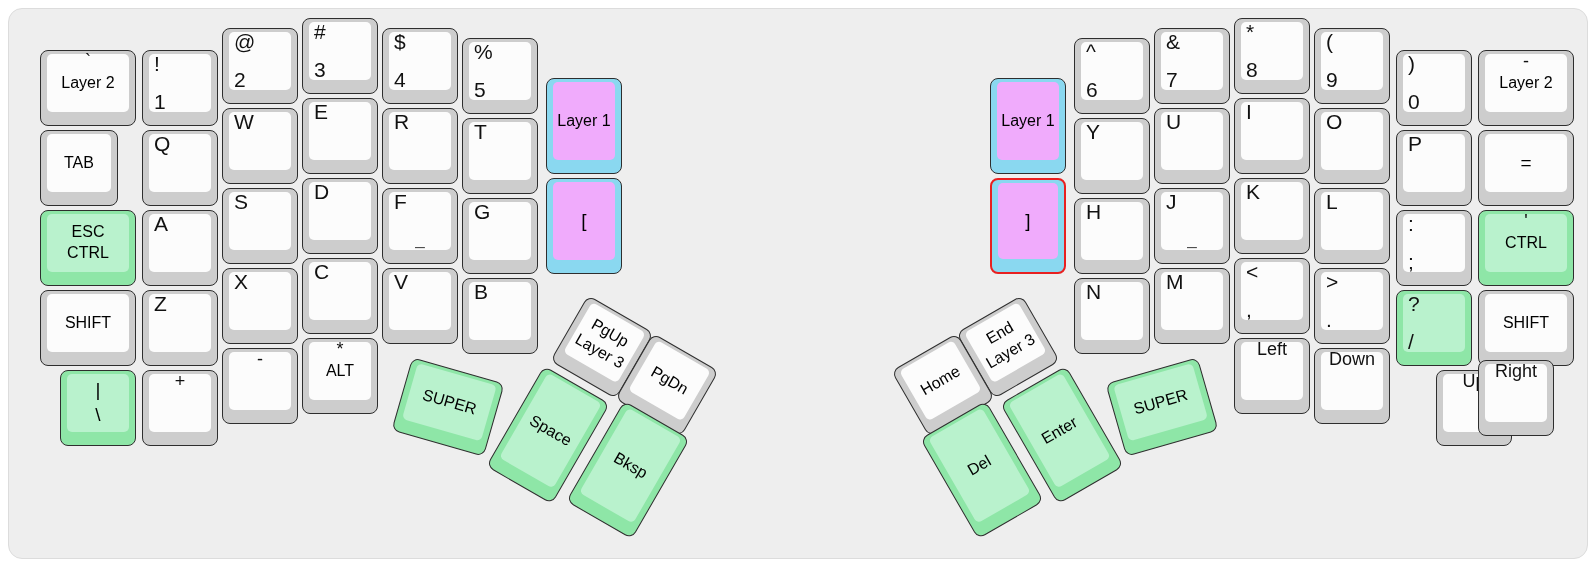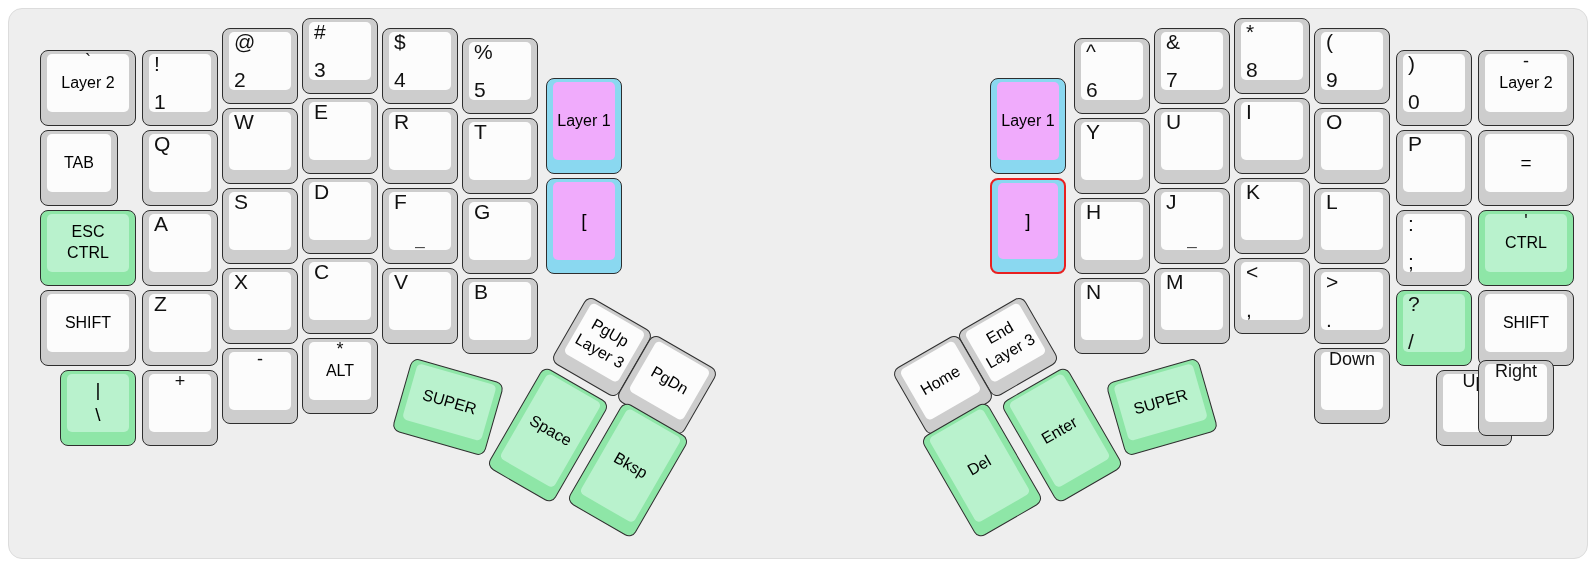--- a/index.html
+++ b/index.html
@@ -317,20 +317,25 @@
         <div class="cap">
           <span class="lab tl">K</span>
         </div>
       </div>
       <div class="key" style="left: 1234px; top: 258px; width: 76px; height: 76px;">
         <div class="cap">
           <span class="lab tl">&lt;</span>
           <span class="lab bl">,</span>
         </div>
       </div>
+      <div class="key" style="left: 1234px; top: 338px; width: 76px; height: 76px;">
+        <div class="cap">
+          <span class="lab tc">Left</span>
+        </div>
+      </div>
       <div class="key" style="left: 1314px; top: 28px; width: 76px; height: 76px;">
         <div class="cap">
           <span class="lab tl">(</span>
           <span class="lab bl">9</span>
         </div>
       </div>
       <div class="key" style="left: 1314px; top: 108px; width: 76px; height: 76px;">
         <div class="cap">
           <span class="lab tl">O</span>
         </div>

